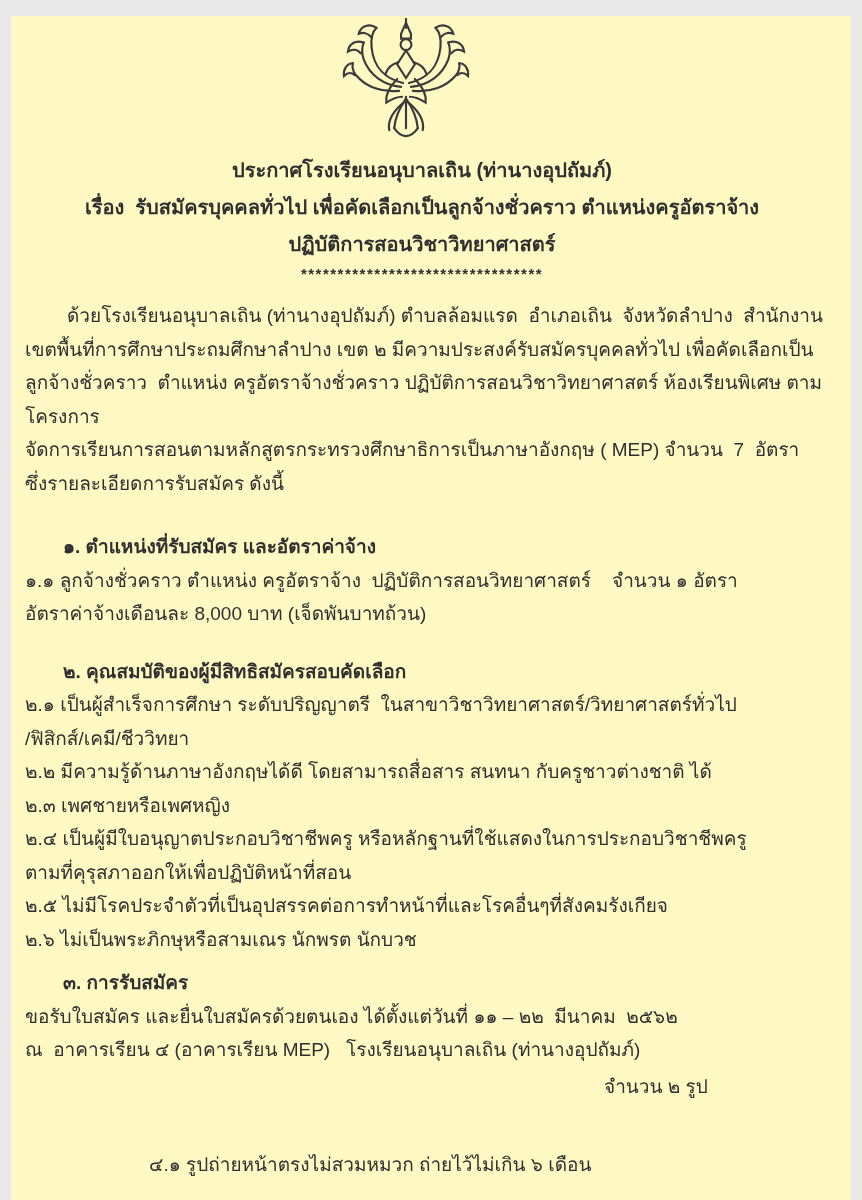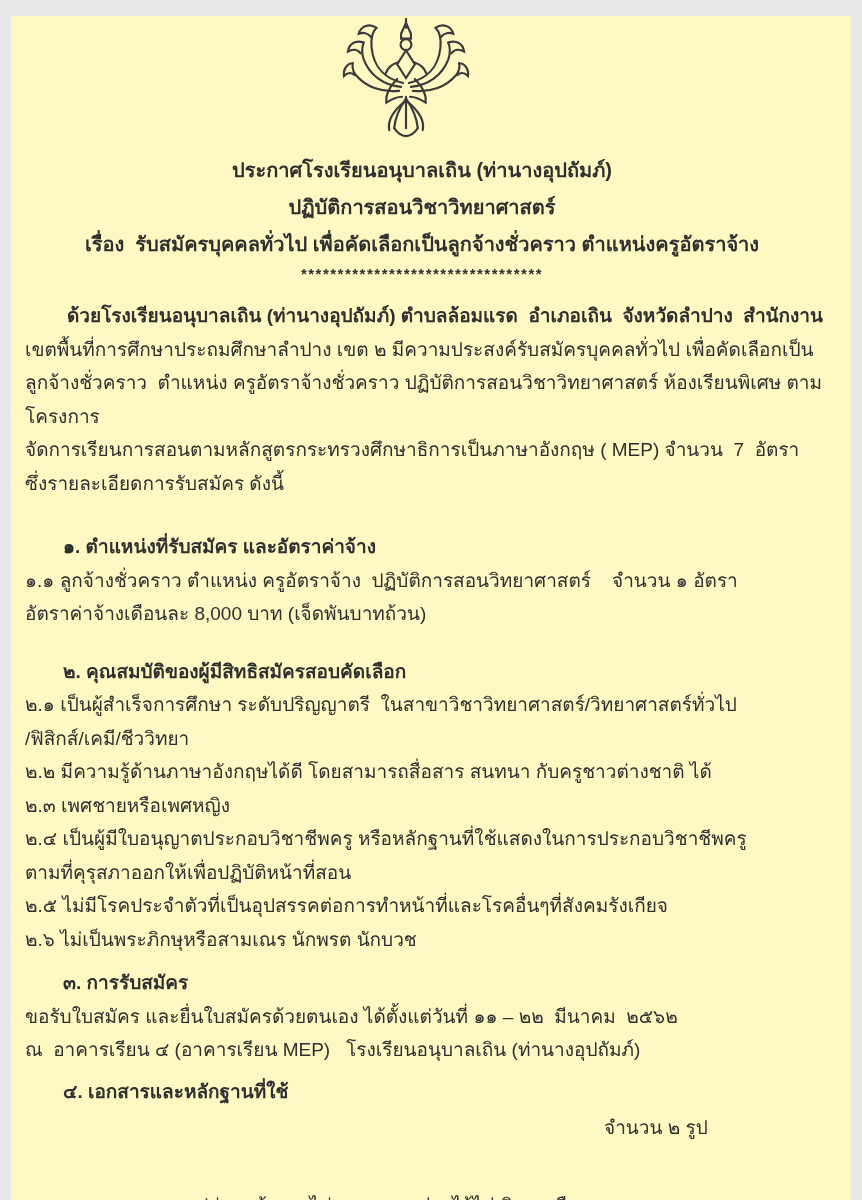--- a/index.html
+++ b/index.html
@@ -8,21 +8,21 @@
     position:relative;overflow:hidden;
     font-family:"Liberation Sans","DejaVu Sans",sans-serif;
     color:#2f2f2f;
   }
   .emblem-wrap{width:790px;text-align:center;padding-top:2px;}
   .emblem-wrap svg{display:inline-block;}
   .title-wrap{width:822px;text-align:center;font-weight:bold;font-size:20px;margin-top:8px;}
   .title-line{line-height:37px;white-space:pre-wrap;}
   .stars{width:822px;text-align:center;font-size:15px;line-height:22px;font-weight:bold;letter-spacing:1.5px;}
   .line{font-size:19px;line-height:33.5px;white-space:pre-wrap;padding-left:14px;}
-  .ind-par{padding-left:56px;font-weight:bold;}
+  .ind-par{padding-left:56px;}
   .ind-item{}
   .sec-head{padding-left:52px;font-weight:bold;}
   .intro{margin-top:14px;}
   .m-sec1{margin-top:30px;}
   .m-sec2{margin-top:24px;}
   .m-sec3{margin-top:10px;}
   .m-sec4{margin-top:8px;}
   .doc-row{position:relative;font-size:19px;line-height:39px;white-space:pre-wrap;}
   .doc-row .item{padding-left:138px;}
   .doc-row .qty{position:absolute;left:593px;top:0;}
@@ -68,22 +68,22 @@
         <path d="M65 82 C72 92 76 102 77 112"></path>
         <path d="M65 84 C52 94 46 104 48 114"></path>
         <path d="M65 84 C78 94 84 104 82 114"></path>
         <path d="M53 112 C57 118 61 120 65 120 C69 120 73 118 77 112"></path>
       </g>
     </svg>
   </div>
 
   <div class="title-wrap">
     <div class="title-line">ประกาศโรงเรียนอนุบาลเถิน (ท่านางอุปถัมภ์)</div>
+    <div class="title-line">เรื่อง  รับสมัครบุคคลทั่วไป เพื่อคัดเลือกเป็นลูกจ้างชั่วคราว ตำแหน่งครูอัตราจ้าง</div>
     <div class="title-line">ปฏิบัติการสอนวิชาวิทยาศาสตร์</div>
-    <div class="title-line">เรื่อง  รับสมัครบุคคลทั่วไป เพื่อคัดเลือกเป็นลูกจ้างชั่วคราว ตำแหน่งครูอัตราจ้าง</div>
   </div>
   <div class="stars">*********************************</div>
 
   <div class="intro">
     <div class="line ind-par">ด้วยโรงเรียนอนุบาลเถิน (ท่านางอุปถัมภ์) ตำบลล้อมแรด  อำเภอเถิน  จังหวัดลำปาง  สำนักงาน</div>
     <div class="line">เขตพื้นที่การศึกษาประถมศึกษาลำปาง เขต ๒ มีความประสงค์รับสมัครบุคคลทั่วไป เพื่อคัดเลือกเป็น</div>
     <div class="line">ลูกจ้างชั่วคราว  ตำแหน่ง ครูอัตราจ้างชั่วคราว ปฏิบัติการสอนวิชาวิทยาศาสตร์ ห้องเรียนพิเศษ ตามโครงการ</div>
     <div class="line">จัดการเรียนการสอนตามหลักสูตรกระทรวงศึกษาธิการเป็นภาษาอังกฤษ ( MEP) จำนวน  7  อัตรา</div>
     <div class="line">ซึ่งรายละเอียดการรับสมัคร ดังนี้</div>
   </div>
@@ -99,19 +99,18 @@
   <div class="line ind-item">๒.๓ เพศชายหรือเพศหญิง</div>
   <div class="line ind-item">๒.๔ เป็นผู้มีใบอนุญาตประกอบวิชาชีพครู หรือหลักฐานที่ใช้แสดงในการประกอบวิชาชีพครู</div>
   <div class="line">ตามที่คุรุสภาออกให้เพื่อปฏิบัติหน้าที่สอน</div>
   <div class="line ind-item">๒.๕ ไม่มีโรคประจำตัวที่เป็นอุปสรรคต่อการทำหน้าที่และโรคอื่นๆที่สังคมรังเกียจ</div>
   <div class="line ind-item">๒.๖ ไม่เป็นพระภิกษุหรือสามเณร นักพรต นักบวช</div>
 
   <div class="line sec-head m-sec3">๓. การรับสมัคร</div>
   <div class="line ind-item">ขอรับใบสมัคร และยื่นใบสมัครด้วยตนเอง ได้ตั้งแต่วันที่ ๑๑ – ๒๒  มีนาคม  ๒๕๖๒</div>
   <div class="line">ณ  อาคารเรียน ๔ (อาคารเรียน MEP)   โรงเรียนอนุบาลเถิน (ท่านางอุปถัมภ์)</div>
 
-  <div class="line sec-head m-sec4">๔. เอกสารและหลักฐานที่ใช้</div>
   <div class="doc-row">
     <div class="item">๔.๑ รูปถ่ายหน้าตรงไม่สวมหมวก ถ่ายไว้ไม่เกิน ๖ เดือน</div>
     <div class="qty">จำนวน ๒ รูป</div>
   </div>
 
 </div>
 
 </body></html>

